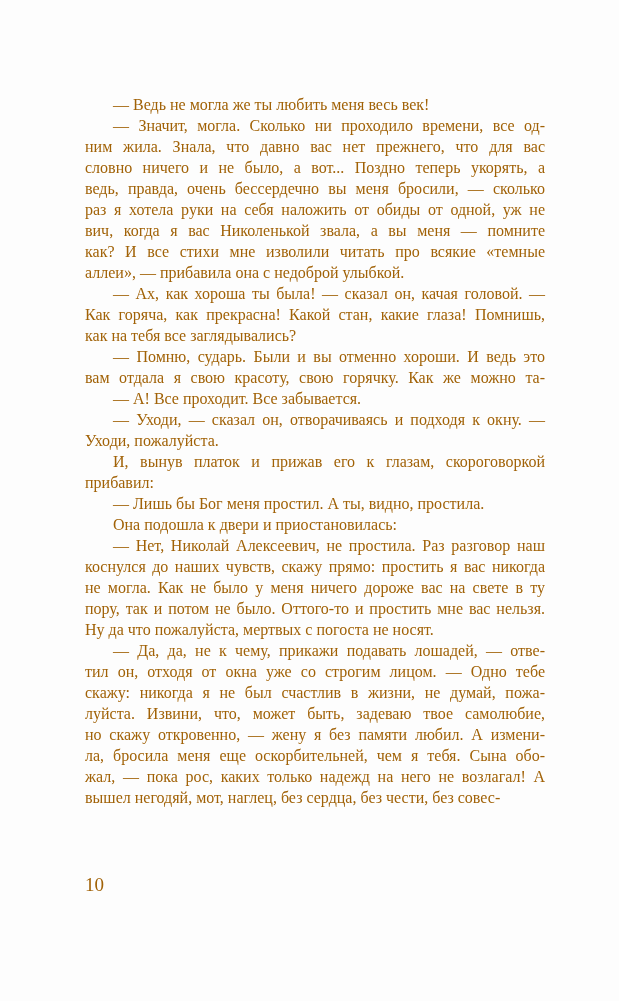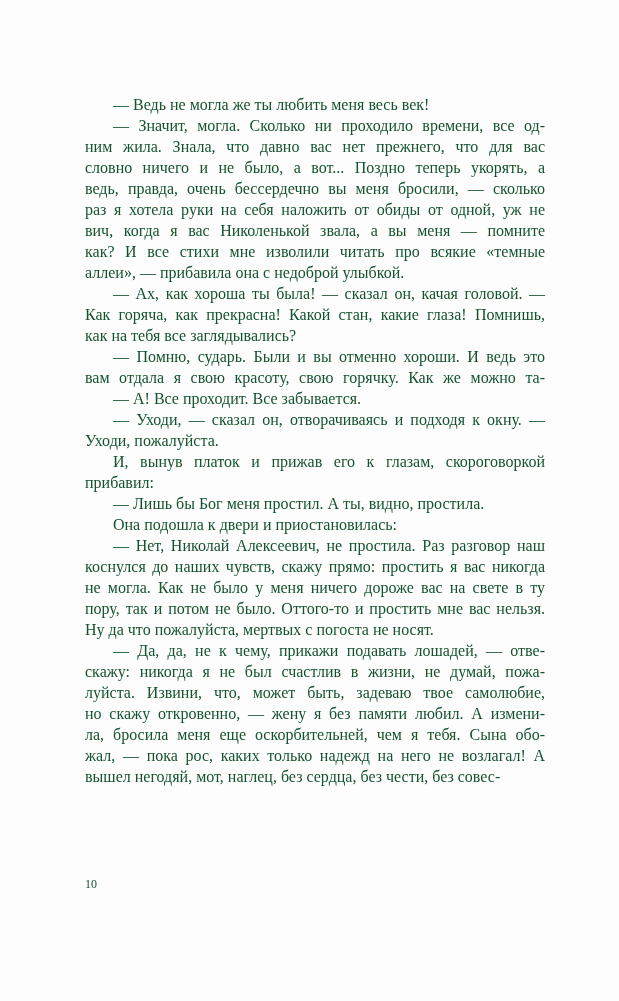--- a/index.html
+++ b/index.html
@@ -5,21 +5,21 @@
   html, body {
     margin: 0;
     padding: 0;
     background: #ffffff;
   }
   .book-page {
     position: relative;
     width: 619px;
     height: 1001px;
     background: #fdfdfd;
-    color: #14532d;
+    color: #a16207;
     font-family: "Liberation Serif", "DejaVu Serif", serif;
     overflow: hidden;
   }
   .text-block {
     position: absolute;
     left: 85px;
     top: 94px;
     width: 460px;
     font-size: 16px;
     line-height: 21px;
@@ -32,21 +32,21 @@
     text-align: justify;
     text-align-last: justify;
   }
   .line.first {
     text-indent: 28px;
   }
   .folio {
     position: absolute;
     left: 85px;
     top: 874px;
-    font-size: 12px;
+    font-size: 19px;
     line-height: 21px;
   }
 </style>
 </head>
 <body>
 
 <div class="book-page">
   <div class="text-block">
       <div class="line first">— Ведь не могла же ты любить меня весь век!</div>
       <div class="line first just">— Значит, могла. Сколько ни проходило времени, все од-</div>
@@ -68,20 +68,21 @@
       <div class="line first just">И, вынув платок и прижав его к глазам, скороговоркой</div>
       <div class="line">прибавил:</div>
       <div class="line first">— Лишь бы Бог меня простил. А ты, видно, простила.</div>
       <div class="line first">Она подошла к двери и приостановилась:</div>
       <div class="line first just">— Нет, Николай Алексеевич, не простила. Раз разговор наш</div>
       <div class="line just">коснулся до наших чувств, скажу прямо: простить я вас никогда</div>
       <div class="line just">не могла. Как не было у меня ничего дороже вас на свете в ту</div>
       <div class="line just">пору, так и потом не было. Оттого-то и простить мне вас нельзя.</div>
       <div class="line">Ну да что пожалуйста, мертвых с погоста не носят.</div>
       <div class="line first just">— Да, да, не к чему, прикажи подавать лошадей, — отве-</div>
+      <div class="line just">тил он, отходя от окна уже со строгим лицом. — Одно тебе</div>
       <div class="line just">скажу: никогда я не был счастлив в жизни, не думай, пожа-</div>
       <div class="line just">луйста. Извини, что, может быть, задеваю твое самолюбие,</div>
       <div class="line just">но скажу откровенно, — жену я без памяти любил. А измени-</div>
       <div class="line just">ла, бросила меня еще оскорбительней, чем я тебя. Сына обо-</div>
       <div class="line just">жал, — пока рос, каких только надежд на него не возлагал! А</div>
       <div class="line">вышел негодяй, мот, наглец, без сердца, без чести, без совес-</div>
     </div>
   <div class="folio">10</div>
 </div>
 

